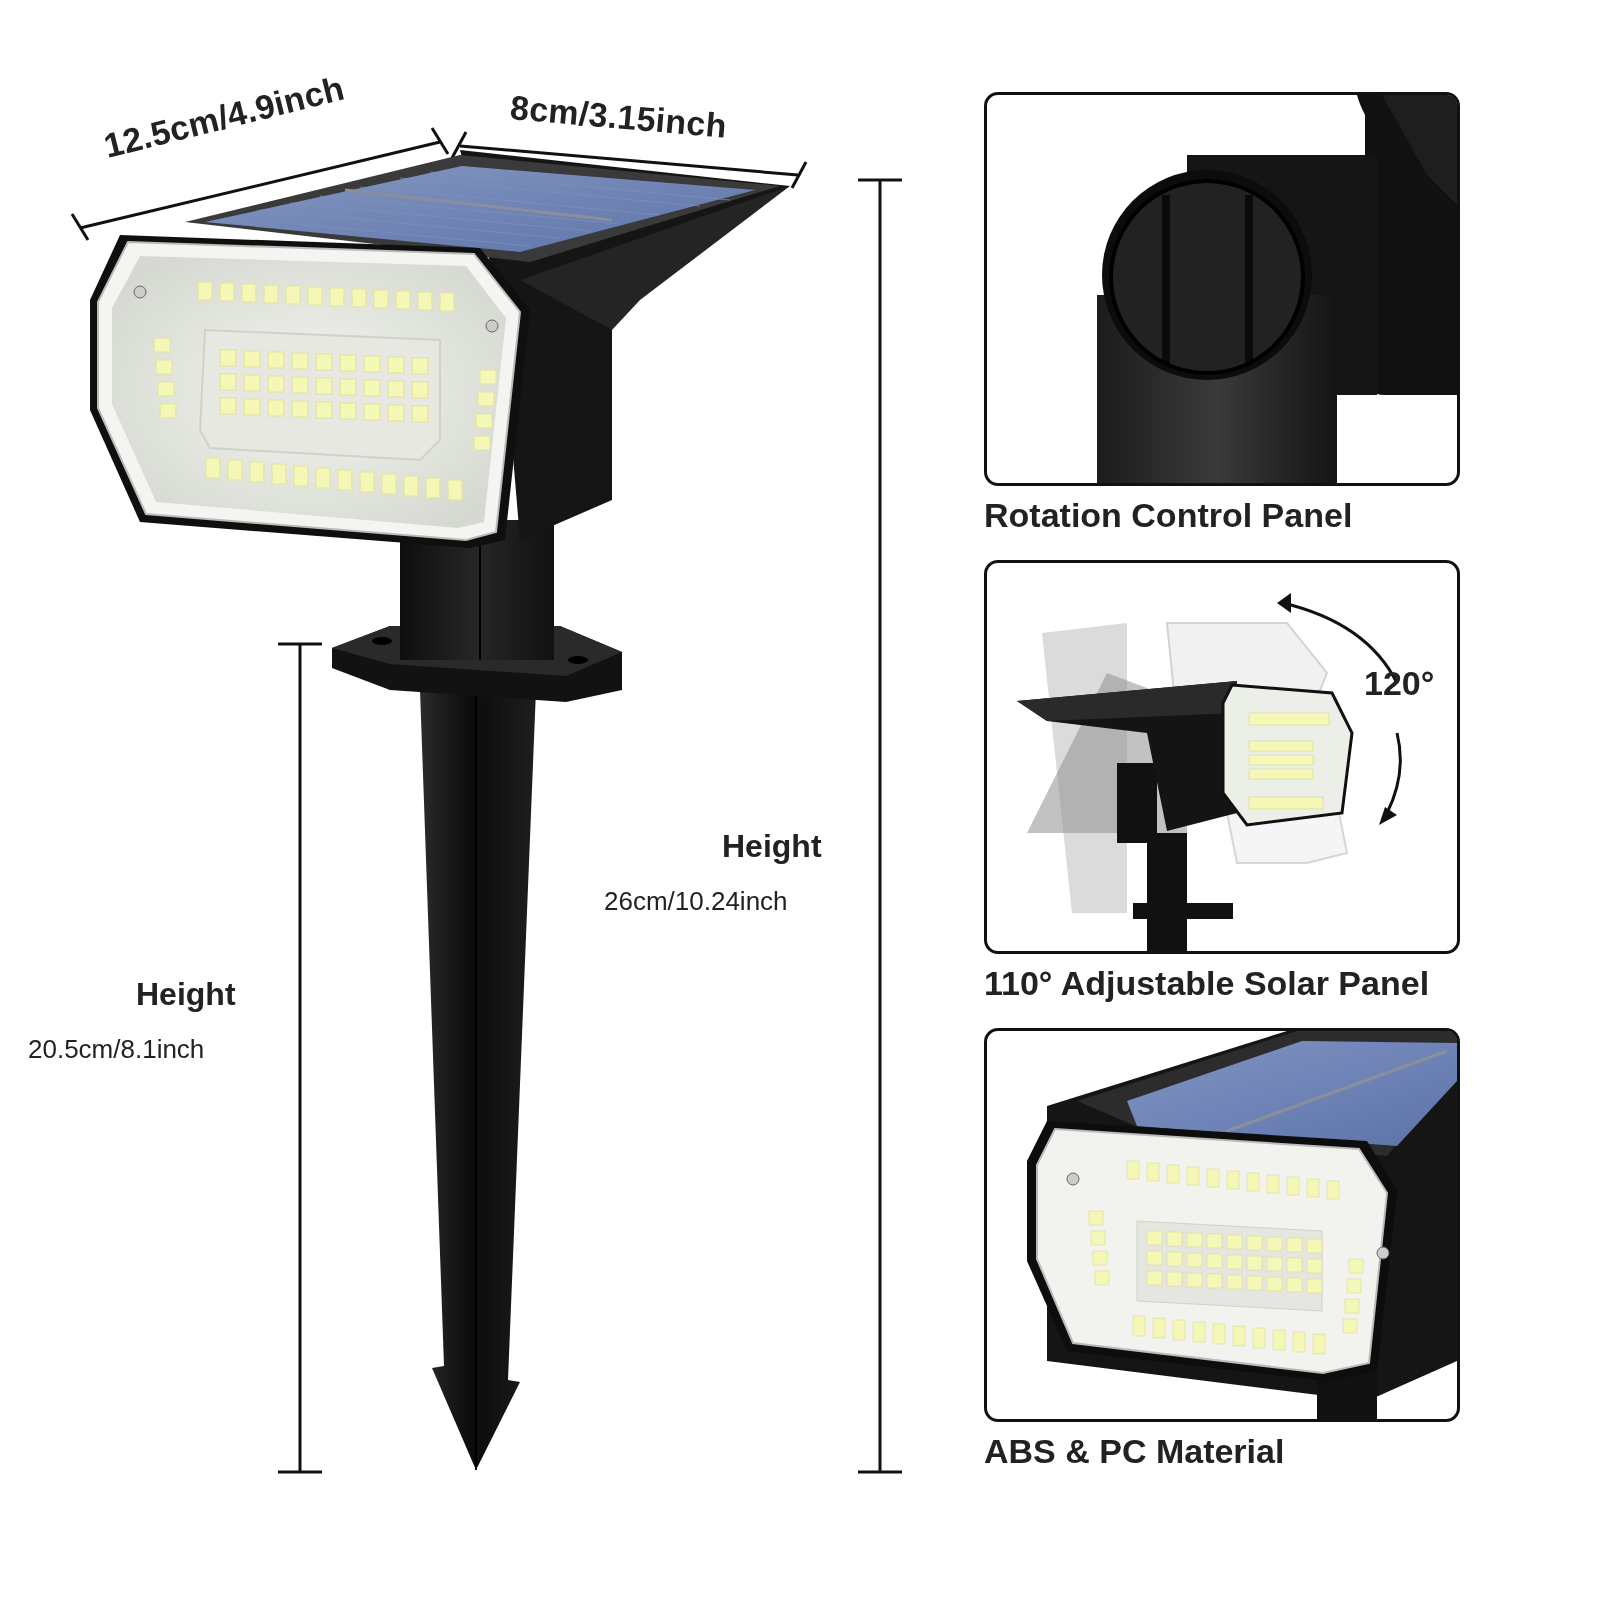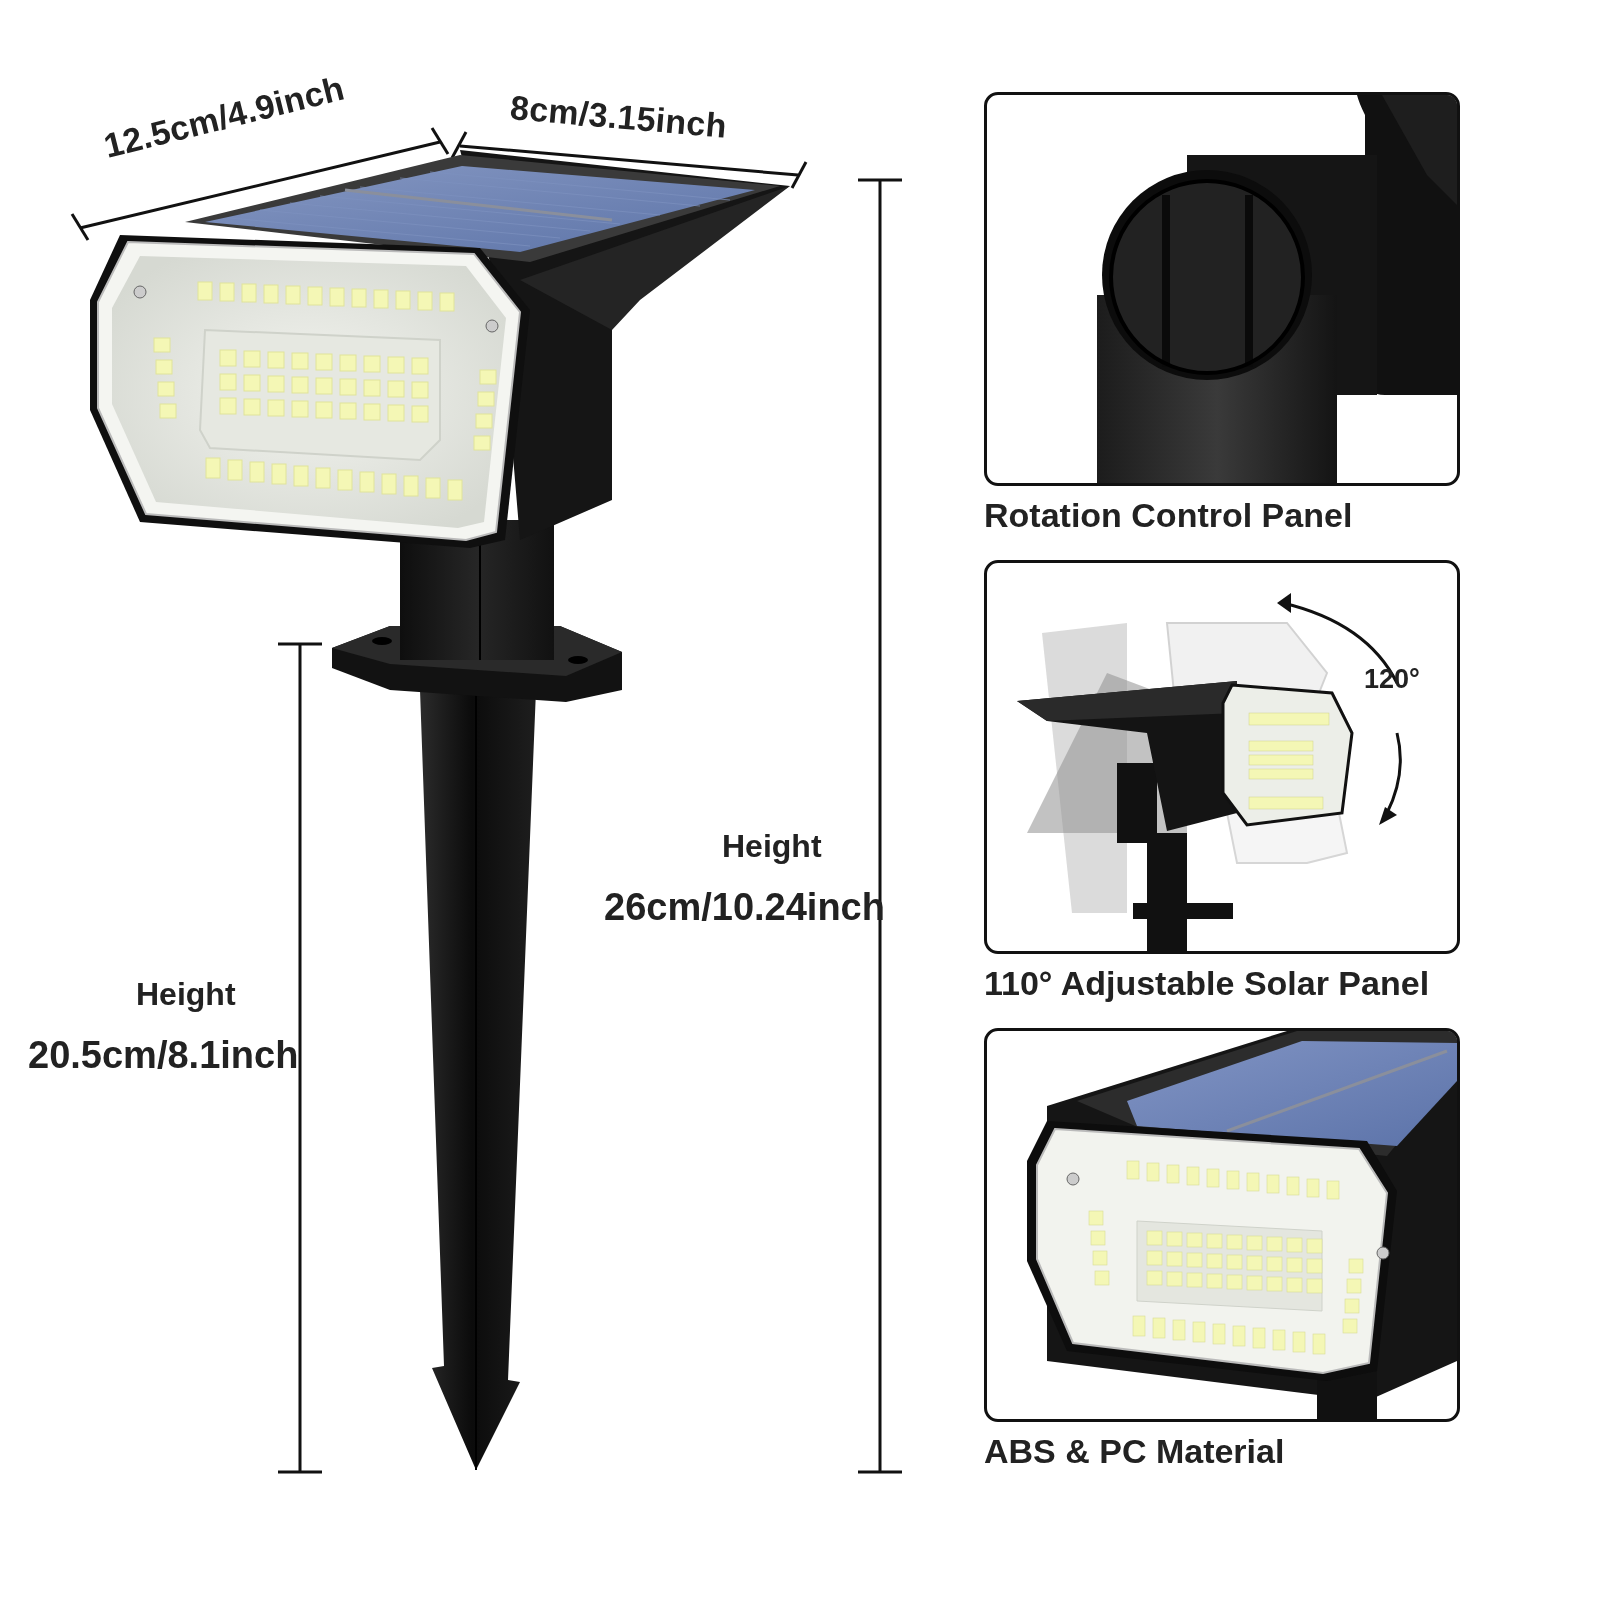--- a/index.html
+++ b/index.html
@@ -2,21 +2,21 @@
 <html><head>
 <meta charset="utf-8">
 <style>
   html, body { margin:0; padding:0; background:#ffffff; }
   body { width:1600px; height:1600px; position:relative; overflow:hidden;
          font-family:"Liberation Sans", "DejaVu Sans", sans-serif; color:#222222; }
   .abs { position:absolute; }
   .txt { color:#222222; white-space:nowrap; }
   .dim-label { font-weight:600; font-size:34px; letter-spacing:0.3px; }
   .h-title { font-weight:700; font-size:32px; }
-  .h-value { font-weight:700; font-size:38px; }
+  .h-value { font-weight:400; font-size:26px; }
   .caption { font-weight:600; font-size:34px; width:480px; }
   .panel { position:absolute; border:3px solid #111; border-radius:14px; background:#fff; overflow:hidden; }
   svg { display:block; }
 </style>
 </head>
 <body>
 
 <div class="abs" style="left:0;top:0;width:960px;height:1600px;">
   <svg width="960" height="1600" viewBox="0 0 960 1600">
     <defs>
@@ -229,21 +229,21 @@
       <rect x="262" y="206" width="64" height="10"></rect>
       <rect x="262" y="234" width="74" height="12"></rect>
     </g>
 
     <path d="M296 40 Q380 60 410 120" fill="none" stroke="#111" stroke-width="3"></path>
     <polygon points="290,40 304,30 304,50" fill="#111"></polygon>
     <path d="M410 170 Q420 210 400 250" fill="none" stroke="#111" stroke-width="3"></path>
     <polygon points="392,262 398,244 410,252" fill="#111"></polygon>
   </svg>
 </div>
-<div class="abs txt" style="left:1364px;top:664px;font-size:27px;font-weight:600;">120°</div>
+<div class="abs txt" style="left:1364px;top:664px;font-size:34px;font-weight:600;">120°</div>
 <div class="abs txt caption" style="left:984px;top:964px;">110° Adjustable Solar Panel</div>
 
 <div class="panel" style="left:984px;top:1028px;width:470px;height:388px;">
   <svg width="470" height="388" viewBox="0 0 470 388">
     <defs>
       <linearGradient id="sol3" x1="0" y1="0" x2="1" y2="1">
         <stop offset="0" stop-color="#8194c4"></stop>
           <stop offset="1" stop-color="#5c73a9"></stop>
       </linearGradient>
     </defs>

